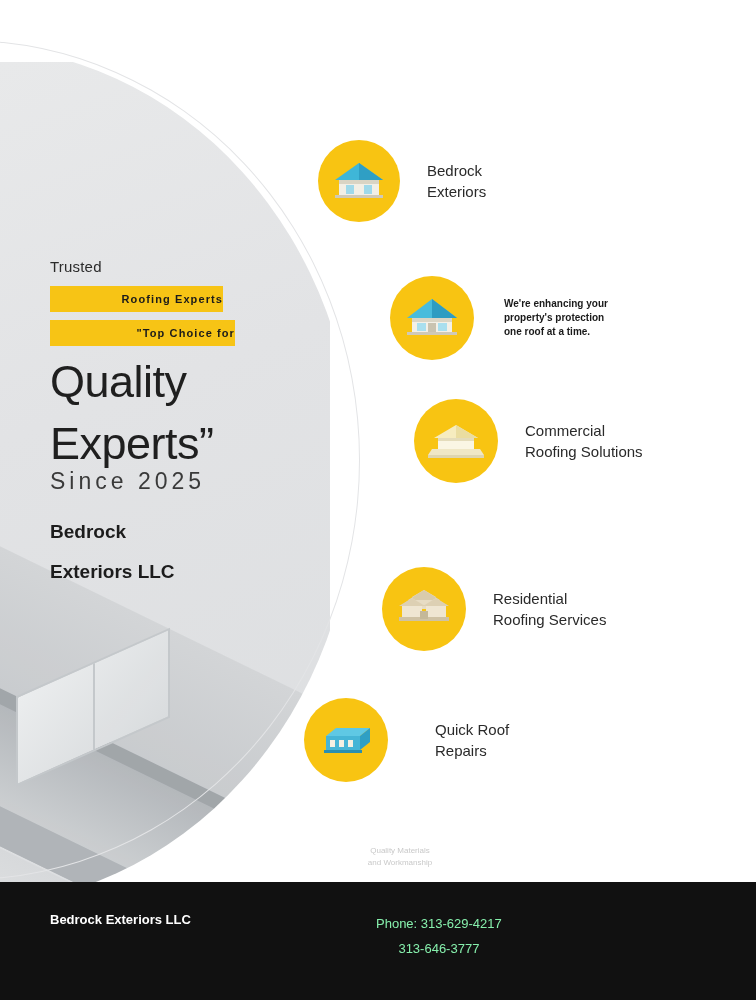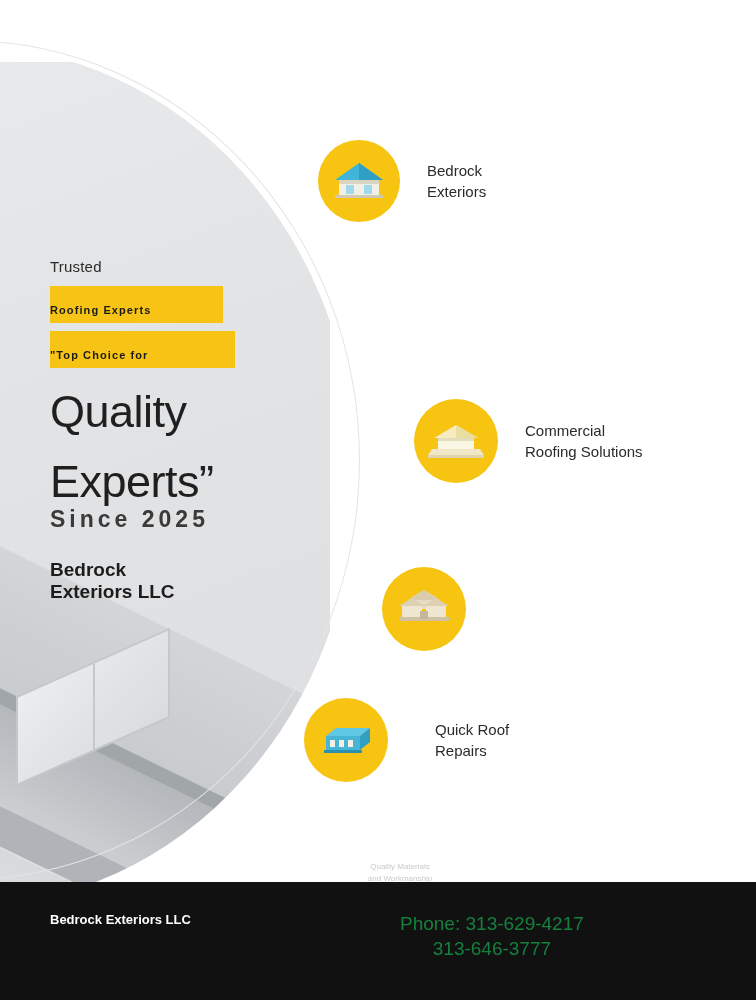--- a/index.html
+++ b/index.html
@@ -157,51 +157,52 @@
     color: #2b2b2b;
     letter-spacing: 0.2px;
     margin-bottom: 11px;
   }
   .badge {
     background: #f7c415;
     color: #1b1b1b;
     font-size: 11px;
     font-weight: 700;
     letter-spacing: 1.1px;
-    padding: 18px 0 7px 0;
-    text-align: left;
+    padding: 7px 0 7px 0;
+    text-align: right;
     margin-bottom: 8px;
   }
   .badge.b1 { width: 173px; }
   .badge.b2 { width: 185px; }
   .headline {
     font-size: 45px;
     line-height: 52px;
     color: #1f1f1f;
     font-weight: 400;
     letter-spacing: -0.5px;
-    margin-top: 18px;
+    margin-top: 10px;
   }
   .since {
     font-size: 23px;
     letter-spacing: 4px;
     color: #3a3a3a;
-    font-weight: 700;
+    font-weight: 400;
     margin-top: -2px;
   }
   .company-1 {
     font-size: 19px;
     font-weight: 700;
     color: #1c1c1c;
     margin-top: 26px;
   }
   .company-2 {
     font-size: 19px;
     font-weight: 700;
     color: #1c1c1c;
+    margin-top: 18px;
   }
 
   
   .feature {
     position: absolute;
     display: flex;
     align-items: center;
     z-index: 6;
   }
   .bubble {
@@ -263,24 +264,24 @@
   .footer-company {
     position: absolute;
     left: 50px;
     top: 30px;
     font-size: 13px;
     font-weight: 700;
     color: #ffffff;
   }
   .footer-phone {
     position: absolute;
-    left: 400px;
+    left: 376px;
     top: 29px;
-    font-size: 19px;
-    color: #15803d;
+    font-size: 13px;
+    color: #86efac;
     line-height: 25px;
   }
   .footer-phone .line2 {
     display: block;
     text-align: center;
   }
 </style>
 </head>
 <body>
 
@@ -319,20 +320,37 @@
         <rect x="7" y="21" width="40" height="4" fill="#d9d4c4"></rect>
         <rect x="14" y="26" width="8" height="9" fill="#9fd9ea"></rect>
         <rect x="32" y="26" width="8" height="9" fill="#9fd9ea"></rect>
         <rect x="3" y="36" width="48" height="3" fill="#cfc9b8"></rect>
       </svg>
     </div>
     <div class="feature-label">Bedrock
 Exteriors</div>
   </div>
 
+  <div class="feature f2">
+    <div class="bubble">
+      <svg width="56" height="44" viewBox="0 0 56 44">
+        <polygon points="28,3 53,22 3,22" fill="#49bcdc"></polygon>
+        <polygon points="28,3 53,22 28,22" fill="#2e9cc2"></polygon>
+        <rect x="8" y="22" width="40" height="14" fill="#f3f0e7"></rect>
+        <rect x="8" y="22" width="40" height="4" fill="#dad5c5"></rect>
+        <rect x="13" y="27" width="9" height="8" fill="#a9dfee"></rect>
+        <rect x="34" y="27" width="9" height="8" fill="#a9dfee"></rect>
+        <rect x="24" y="27" width="8" height="9" fill="#c9c3b0"></rect>
+        <rect x="3" y="36" width="50" height="3" fill="#cfc9b8"></rect>
+      </svg>
+    </div>
+    <div class="feature-label bold">We're enhancing your
+property's protection
+one roof at a time.</div>
+  </div>
 
   <div class="feature f3">
     <div class="bubble">
       <svg width="56" height="42" viewBox="0 0 56 42">
         <polygon points="28,5 50,18 6,18" fill="#f6ecbf"></polygon>
         <polygon points="28,5 50,18 28,18" fill="#eadda1"></polygon>
         <rect x="10" y="18" width="36" height="11" fill="#faf6e4"></rect>
         <rect x="10" y="18" width="36" height="3" fill="#e4dcbb"></rect>
         <polygon points="4,29 52,29 56,35 0,35" fill="#efe7c6"></polygon>
         <rect x="0" y="35" width="56" height="3" fill="#ded5b0"></rect>
@@ -348,39 +366,41 @@
         <polygon points="16,10 28,3 40,10 40,22 16,22" fill="#e7dcc4"></polygon>
         <polygon points="28,3 44,13 12,13" fill="#d9cbab"></polygon>
         <polygon points="6,18 16,11 26,18 26,30 6,30" fill="#efe6d2"></polygon>
         <polygon points="16,11 29,19 3,19" fill="#ddd0b3"></polygon>
         <polygon points="30,18 40,11 50,18 50,30 30,30" fill="#efe6d2"></polygon>
         <polygon points="40,11 53,19 27,19" fill="#ddd0b3"></polygon>
         <rect x="3" y="30" width="50" height="4" fill="#cfc2a4"></rect>
         <rect x="24" y="24" width="8" height="8" fill="#c4b899"></rect>
       </svg>
     </div>
+    <div class="feature-label">Residential
+Roofing Services</div>
   </div>
 
   <div class="feature f5">
     <div class="bubble">
       <svg width="56" height="40" viewBox="0 0 56 40">
         <polygon points="8,16 18,8 52,8 42,16" fill="#5fc8e4"></polygon>
         <rect x="8" y="16" width="34" height="14" fill="#46b5d6"></rect>
         <polygon points="42,16 52,8 52,22 42,30" fill="#2f9fc4"></polygon>
         <rect x="12" y="20" width="5" height="7" fill="#f4f0e3"></rect>
         <rect x="21" y="20" width="5" height="7" fill="#f4f0e3"></rect>
         <rect x="30" y="20" width="5" height="7" fill="#f4f0e3"></rect>
         <rect x="6" y="30" width="38" height="3" fill="#2b8fb0"></rect>
       </svg>
     </div>
     <div class="feature-label">Quick Roof
 Repairs</div>
   </div>
 
-  <div class="footnote" style="white-space: pre-line; margin-top: 16px;">Quality Materials
+  <div class="footnote" style="white-space: pre-line;">Quality Materials
 and Workmanship</div>
 
   <div class="footer">
     <div class="footer-company">Bedrock Exteriors LLC</div>
     <div class="footer-phone">
       <span>Phone: 313-629-4217</span>
       <span class="line2">313-646-3777</span>
     </div>
   </div>
 

